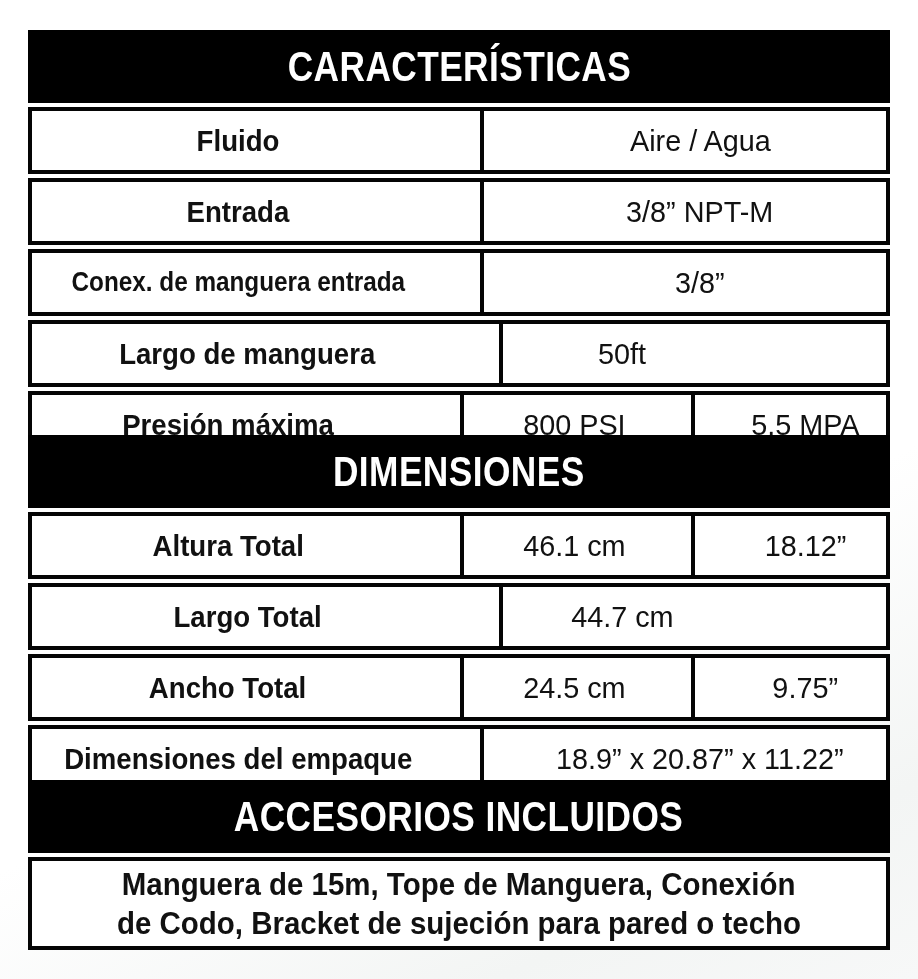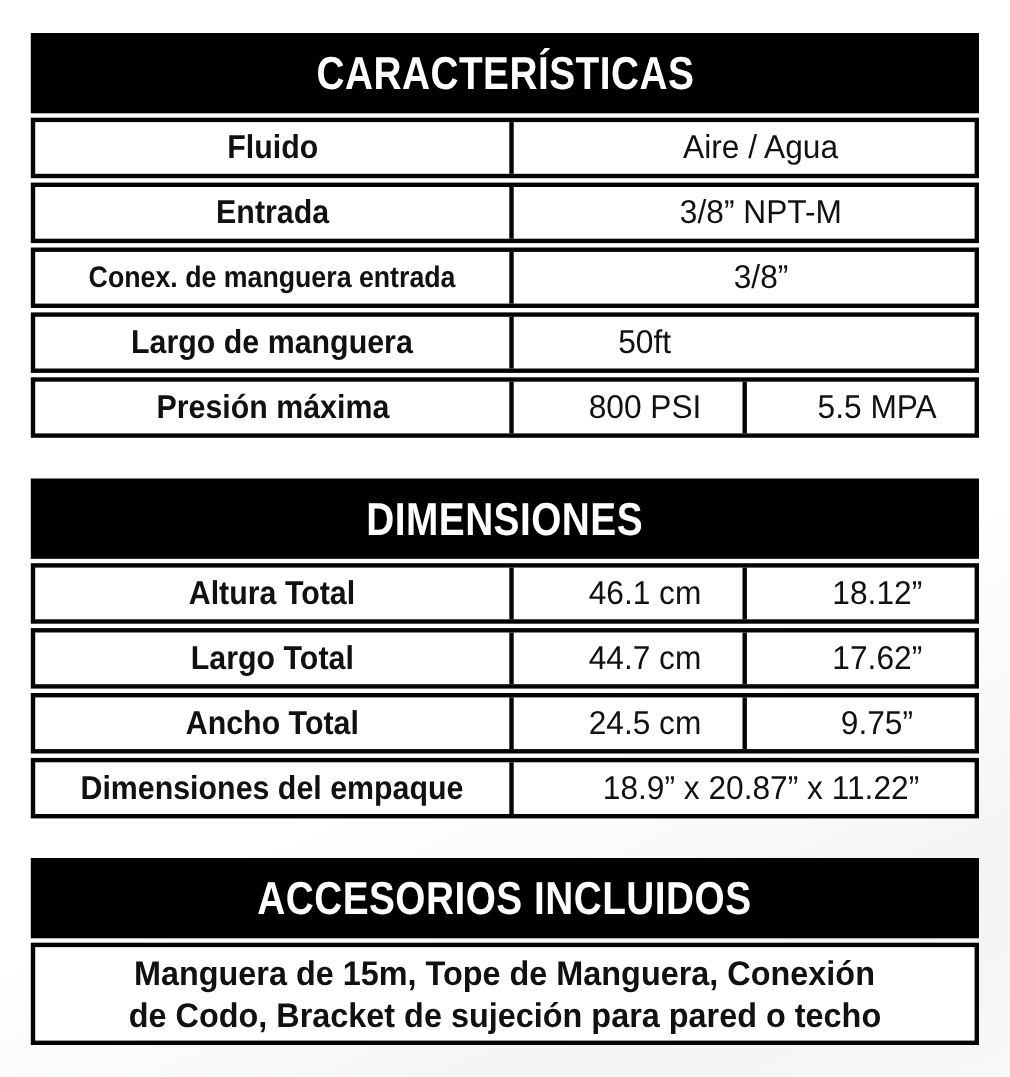--- a/index.html
+++ b/index.html
@@ -8,45 +8,46 @@
     font-family: "Liberation Sans", sans-serif;
     color: #111111;
     background: linear-gradient(155deg, #ffffff 0%, #ffffff 62%, #f3f5f4 86%, #f7f8f8 100%);
     overflow: hidden;
   }
   .canvas { position: relative; width: 918px; height: 979px; }
 
   .spec-table { position: absolute; left: 28px; width: 862px; }
   #table-caracteristicas { top: 30px; }
   #table-dimensiones     { top: 435px; }
-  #table-accesorios      { top: 780px; }
+  #table-accesorios      { top: 780px; border-radius: 22px; }
 
   .thead {
     height: 73px;
     background: #000000;
     color: #ffffff;
     display: flex;
     align-items: center;
     justify-content: center;
     text-align: center;
   }
   .thead .title {
     font-weight: 700;
     font-size: 42px;
     transform: scaleX(0.84);
     white-space: nowrap;
     letter-spacing: 0.5px;
   }
 
   .row {
     display: flex;
-    height: 55px;
+    height: 67px;
     margin-top: 4px;
     border: 4px solid #040404;
     background: #ffffff;
+    gap: 36px;
   }
   .cell {
     display: flex;
     align-items: center;
     justify-content: center;
     overflow: hidden;
   }
   .cell + .cell { border-left: 4px solid #040404; padding-left: 30px; }
   .c-label    { width: 50.5%; }
   .c-val-full { width: 49.5%; }
@@ -153,23 +154,20 @@
         <span class="value">18.12”</span>
       </div>
     </div>
     <div class="row">
       <div class="cell c-label">
         <span class="label">Largo Total</span>
       </div>
       <div class="cell c-val">
         <span class="value">44.7 cm</span>
       </div>
-      <div class="cell c-val">
-        <span class="value">17.62”</span>
-      </div>
     </div>
     <div class="row">
       <div class="cell c-label">
         <span class="label">Ancho Total</span>
       </div>
       <div class="cell c-val">
         <span class="value">24.5 cm</span>
       </div>
       <div class="cell c-val">
         <span class="value">9.75”</span>

